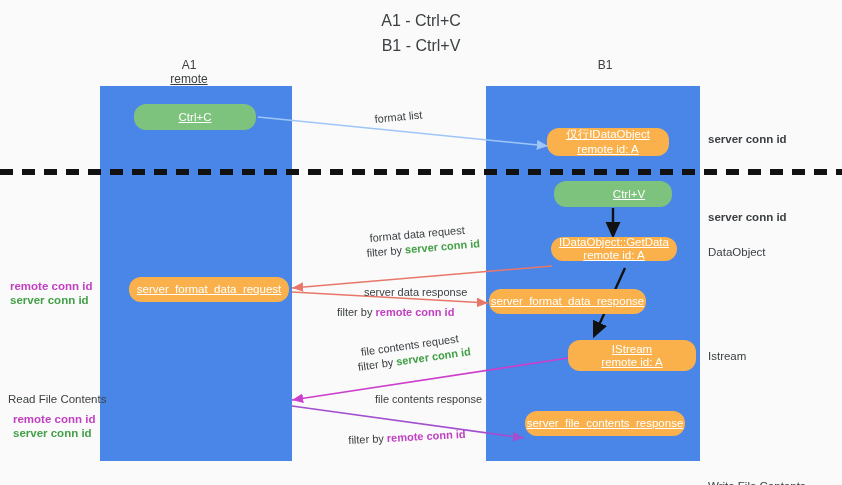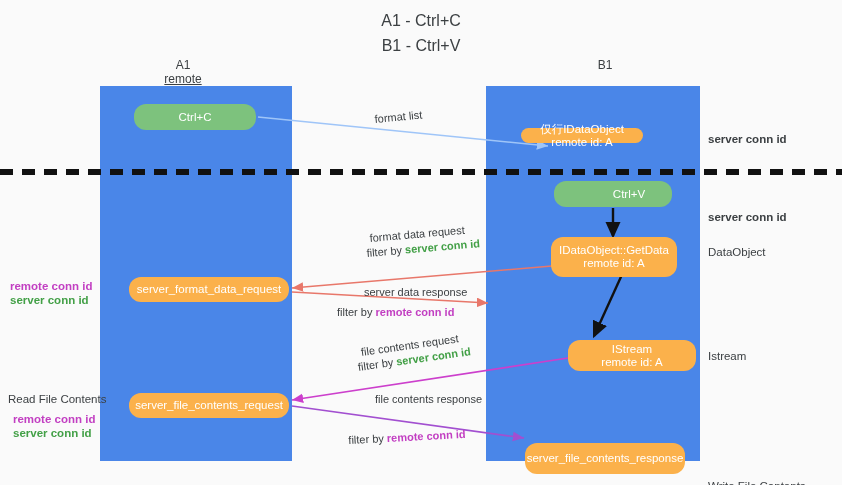--- a/index.html
+++ b/index.html
@@ -29,20 +29,21 @@
 
   .nodebox{
     position:absolute;
     border-radius:12px;
     display:flex;align-items:center;justify-content:center;
     flex-direction:column;
     text-align:center;
     color:#ffffff;
     font-size:11.5px;line-height:13px;
     box-sizing:border-box;
+    text-decoration:underline;
   }
   .nodebox.green{background:#7dc27d;}
   .nodebox.orange{background:#fbb14b;}
   .nodebox .ln{display:block;}
 
   .sidelabel{
     position:absolute;font-size:11.5px;line-height:14px;white-space:nowrap;
   }
   .green-t{color:#43a047;font-weight:bold;}
   .magenta-t{color:#c23fc2;font-weight:bold;}
@@ -59,21 +60,21 @@
   }
 </style>
 </head>
 <body>
 
 <div class="stage">
 
   <div class="title" style="white-space: pre;">A1 - Ctrl+C
 B1 - Ctrl+V</div>
 
-  <div class="col-head" style="left:103px;top:58px;width:160px;">
+  <div class="col-head" style="left:109px;top:58px;width:160px;">
     <span>A1</span>
     <span class="l2">remote</span>
   </div>
   <div class="col-head" style="left:525px;top:58px;width:160px;">
     <span>B1</span>
   </div>
 
   <div class="lane" style="left:100px;top:86px;width:192px;height:375px;"></div>
   <div class="lane" style="left:486px;top:86px;width:214px;height:375px;"></div>
 
@@ -114,45 +115,45 @@
   </svg>
 
   <div class="nodebox green" style="left:134px;top:104px;width:122px;height:26px;">
     <span class="ln">Ctrl+C</span>
   </div>
 
   <div class="nodebox orange" style="left:129px;top:277px;width:160px;height:25px;text-align:center;">
     <span class="ln">server_format_data_request</span>
   </div>
 
-  <div class="nodebox orange" style="left:129px;top:393px;width:160px;height:25px;">
-    <span class="ln">server_file_contents_request</span>
-  </div>
 
-  <div class="nodebox orange" style="left:521px;top:128px;width:122px;height:15px;">
+  <div class="nodebox orange" style="left:547px;top:128px;width:122px;height:28px;justify-content:space-between;">
     <span class="ln">仅行IDataObject</span>
     <span class="ln">remote id: A</span>
   </div>
 
   <div class="nodebox green" style="left:554px;top:181px;width:118px;height:26px;padding-left:32px;">
     <span class="ln">Ctrl+V</span>
   </div>
 
-  <div class="nodebox orange" style="left:551px;top:237px;width:126px;height:40px;">
+  <div class="nodebox orange" style="left:551px;top:237px;width:126px;height:24px;">
     <span class="ln">IDataObject::GetData</span>
     <span class="ln">remote id: A</span>
   </div>
 
+  <div class="nodebox orange" style="left:489px;top:289px;width:157px;height:25px;">
+    <span class="ln">server_format_data_response</span>
+  </div>
 
   <div class="nodebox orange" style="left:568px;top:340px;width:128px;height:31px;">
     <span class="ln">IStream</span>
     <span class="ln">remote id: A</span>
   </div>
 
-  <div class="nodebox orange" style="left:525px;top:443px;width:160px;height:31px;">
+  <div class="nodebox orange" style="left:525px;top:411px;width:160px;height:25px;">
     <span class="ln">server_file_contents_response</span>
   </div>
 
   <div class="edge-label rot" style="left:374px;top:112px;transform:rotate(-5.5deg);">format list</div>
 
   <div class="edge-label rot" style="left:369px;top:231px;transform:rotate(-5deg);">format data request</div>
   <div class="edge-label rot" style="left:366px;top:246px;transform:rotate(-5deg);">
     <span>filter by </span><b class="green-t">server conn id</b>
   </div>
 

